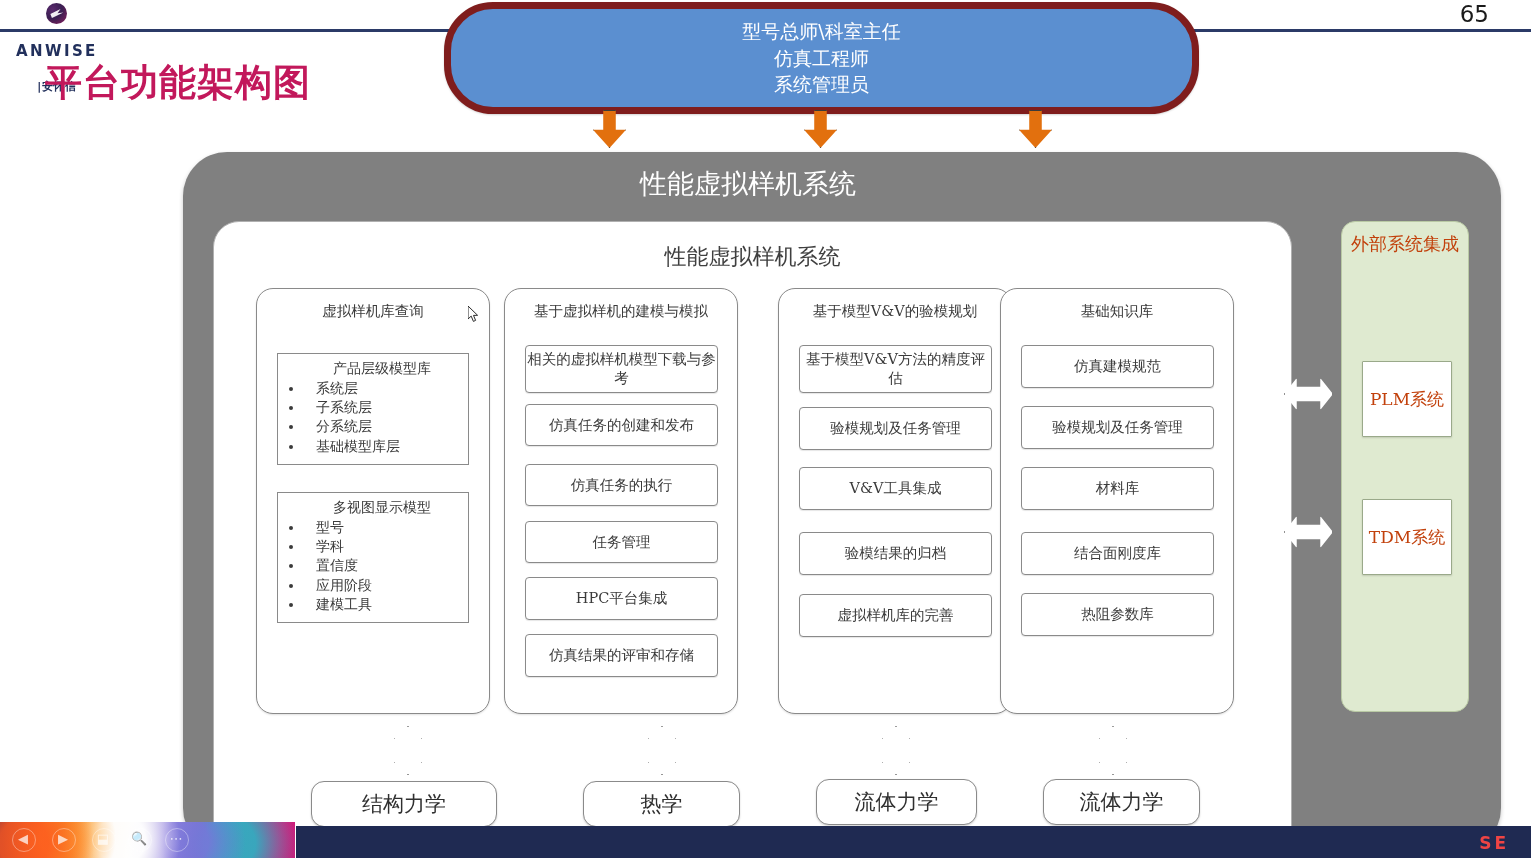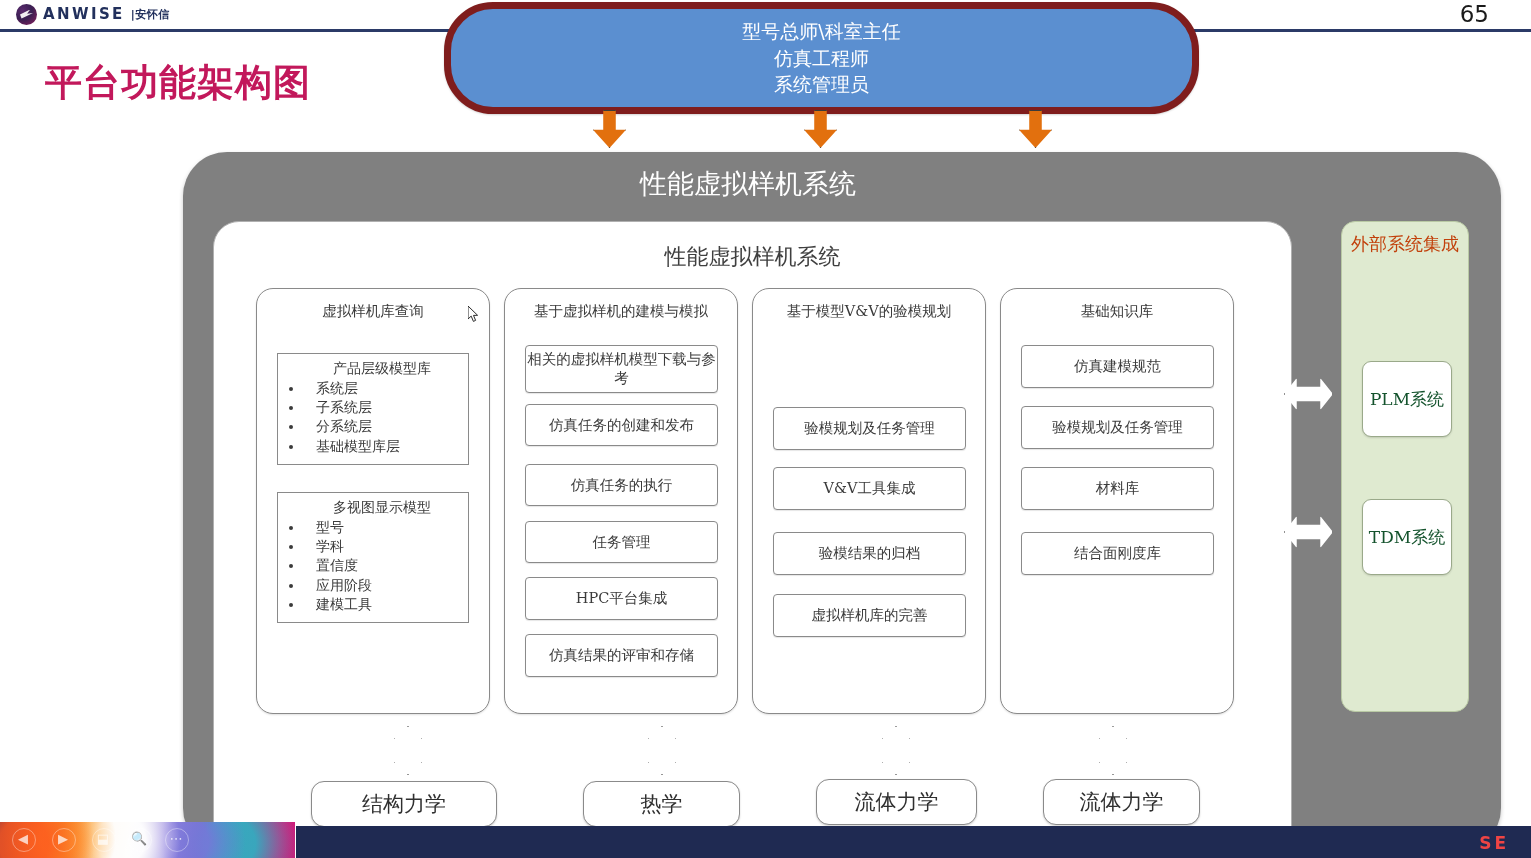--- a/index.html
+++ b/index.html
@@ -5,21 +5,21 @@
   html,body{margin:0;padding:0;}
   body{
     width:1531px;height:858px;position:relative;overflow:hidden;
     background:#ffffff;
     font-family:"DejaVu Sans","Liberation Sans",sans-serif;
   }
 
   
   #slide-header{position:absolute;left:0;top:0;width:1531px;height:31px;background:#ffffff;}
   #header-rule{position:absolute;left:0;top:29px;width:1531px;height:3px;background:#2b3a67;}
-  #logo{position:absolute;left:16px;top:3px;height:22px;display:flex;align-items:center;gap:6px;}
+  #logo{position:absolute;left:16px;top:3px;height:22px;display:flex;align-items:center;gap:20px;flex-direction:column;}
   #logo-mark{width:21px;height:21px;border-radius:50%;
     background:radial-gradient(circle at 32% 30%,#5b2a6e 0%,#3a1f52 45%,#8e1e5e 100%);
     position:relative;flex:0 0 auto;}
   #logo-mark:after{content:"";position:absolute;left:4px;top:6px;width:13px;height:9px;
     background:#ffffff;clip-path:polygon(0% 55%,78% 0%,55% 48%,100% 40%,12% 100%);opacity:.92;}
   #logo-text{font-size:15px;font-weight:bold;letter-spacing:2.4px;color:#22305c;line-height:1;}
   #logo-cn{font-size:11px;font-weight:bold;letter-spacing:.5px;color:#22305c;}
   #page-number{position:absolute;right:42px;top:1px;font-size:23px;color:#1a1a1a;}
 
   
@@ -51,21 +51,21 @@
     background:#ffffff;border:1px solid #b0b0b0;border-radius:26px;}
   #inner-title{position:absolute;left:0;top:20px;width:100%;text-align:center;
     color:#3f3f3f;font-size:22px;font-family:"DejaVu Serif","Liberation Serif",serif;}
 
   
   .column{position:absolute;top:66px;width:232px;height:147px;
     background:#ffffff;border:1px solid #8a8a8a;border-radius:17px;
     box-shadow:0 1px 2px rgba(0,0,0,.12);}
   .col-1{left:42px;height:424px;}
   .col-2{left:290px;height:424px;}
-  .col-3{left:538px;height:424px;text-decoration:underline;}
+  .col-3{left:564px;height:424px;text-decoration:underline;}
   .col-4{left:786px;height:424px;}
   .col-title{position:absolute;left:0;top:13px;width:100%;text-align:center;
     font-size:14.5px;color:#3b3b3b;
     font-family:"DejaVu Serif","Liberation Serif",serif;}
 
   
   .sub-list{position:absolute;left:20px;width:192px;background:#ffffff;
     border:1px solid #8a8a8a;box-sizing:border-box;padding:6px 0 8px 0;}
   .sub-list .sl-title{text-align:center;font-size:14px;color:#3b3b3b;
     font-family:"DejaVu Serif","Liberation Serif",serif;padding-left:18px;}
@@ -82,22 +82,22 @@
     font-size:14.5px;color:#3b3b3b;line-height:1.28;
     font-family:"DejaVu Serif","Liberation Serif",serif;
     box-shadow:0 1px 1px rgba(0,0,0,.10);}
 
   
   #external-panel{position:absolute;left:1158px;top:69px;width:126px;height:489px;
     background:#dfead0;border:1px solid #b9c9a4;border-radius:14px;}
   #external-title{position:absolute;left:0;top:10px;width:100%;text-align:center;
     font-size:18px;color:#c2410c;}
   .ext-card{position:absolute;left:20px;width:88px;height:74px;background:#ffffff;
-    border:1px solid #9aa98a;border-radius:9px;display:flex;align-items:center;
-    justify-content:center;font-size:17px;color:#14532d;
+    border:1px solid #9aa98a;border-radius:1px;display:flex;align-items:center;
+    justify-content:center;font-size:17px;color:#c2410c;
     font-family:"DejaVu Serif","Liberation Serif",serif;
     box-shadow:0 1px 2px rgba(0,0,0,.14);}
   #ext-plm{top:139px;}
   #ext-tdm{top:277px;}
 
   .h-dbl-arrow{position:absolute;width:47px;height:30px;background:#ffffff;
     border:1.5px solid #4a4a4a;
     clip-path:polygon(0% 50%,26% 0%,26% 27%,74% 27%,74% 0%,100% 50%,74% 100%,74% 73%,26% 73%,26% 100%);}
   #h-arrow-1{left:1284px;top:378px;}
   #h-arrow-2{left:1284px;top:516px;}
@@ -217,32 +217,34 @@
       <div class="item-card" style="top:56px;height:48px;">相关的虚拟样机模型下载与参考</div>
       <div class="item-card" style="top:115px;height:42px;">仿真任务的创建和发布</div>
       <div class="item-card" style="top:175px;height:42px;">仿真任务的执行</div>
       <div class="item-card" style="top:232px;height:42px;">任务管理</div>
       <div class="item-card" style="top:288px;height:43px;">HPC平台集成</div>
       <div class="item-card" style="top:345px;height:43px;">仿真结果的评审和存储</div>
     </div>
 
     <div class="column col-3">
       <div class="col-title">基于模型V&amp;V的验模规划</div>
+      <div class="item-card" style="top:56px;height:48px;">基于模型V&amp;V方法的精度评估</div>
       <div class="item-card" style="top:118px;height:43px;">验模规划及任务管理</div>
       <div class="item-card" style="top:178px;height:43px;">V&amp;V工具集成</div>
       <div class="item-card" style="top:243px;height:43px;">验模结果的归档</div>
       <div class="item-card" style="top:305px;height:43px;">虚拟样机库的完善</div>
     </div>
 
     <div class="column col-4">
       <div class="col-title">基础知识库</div>
       <div class="item-card" style="top:56px;height:43px;">仿真建模规范</div>
       <div class="item-card" style="top:117px;height:43px;">验模规划及任务管理</div>
       <div class="item-card" style="top:178px;height:43px;">材料库</div>
       <div class="item-card" style="top:243px;height:43px;">结合面刚度库</div>
+      <div class="item-card" style="top:304px;height:43px;">热阻参数库</div>
     </div>
   </div>
 
   <div id="external-panel">
     <div id="external-title">外部系统集成</div>
     <div class="ext-card" id="ext-plm">PLM系统</div>
     <div class="ext-card" id="ext-tdm">TDM系统</div>
   </div>
 </div>
 

